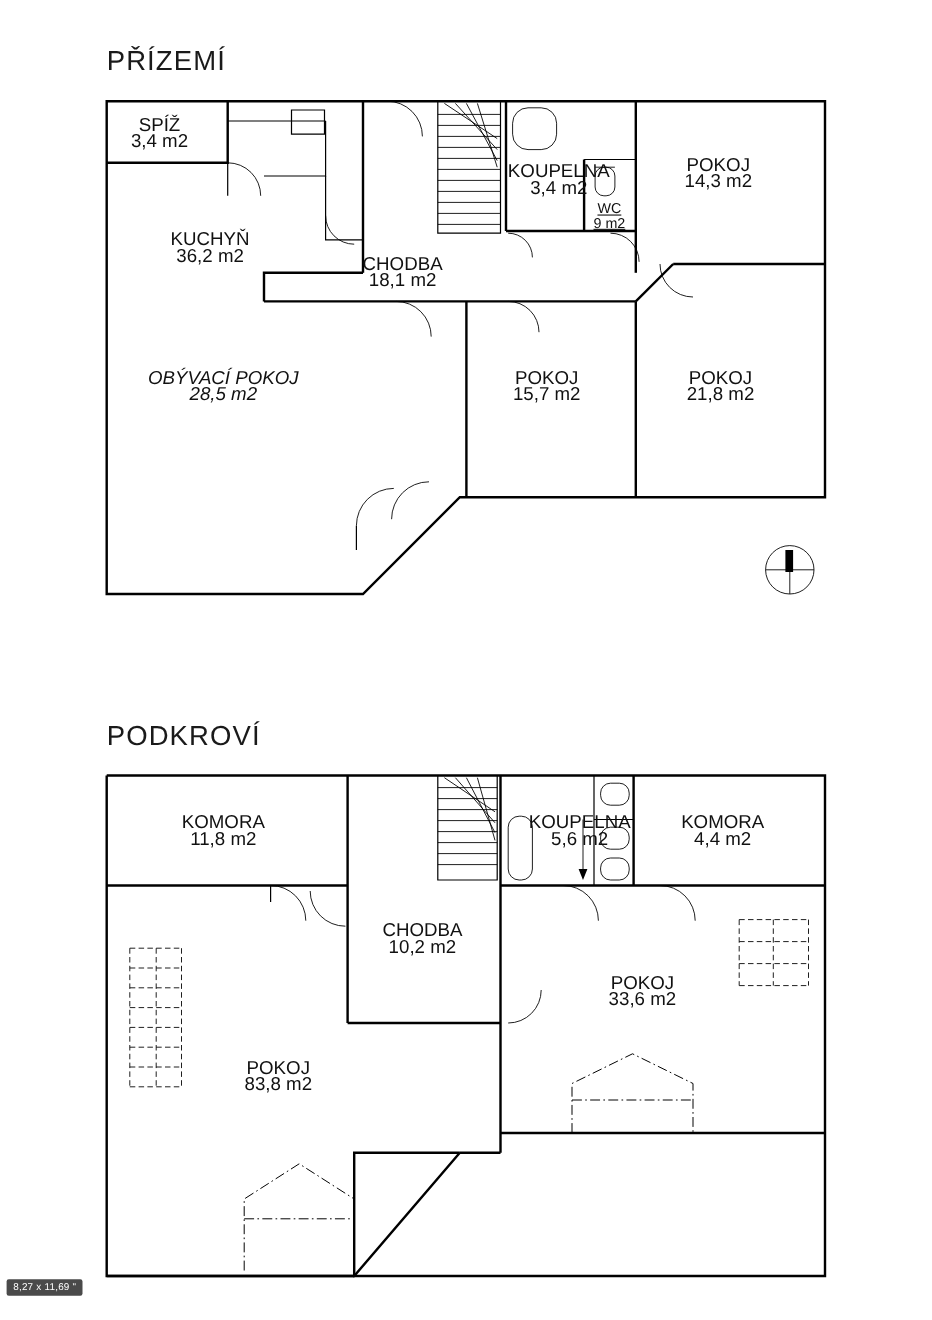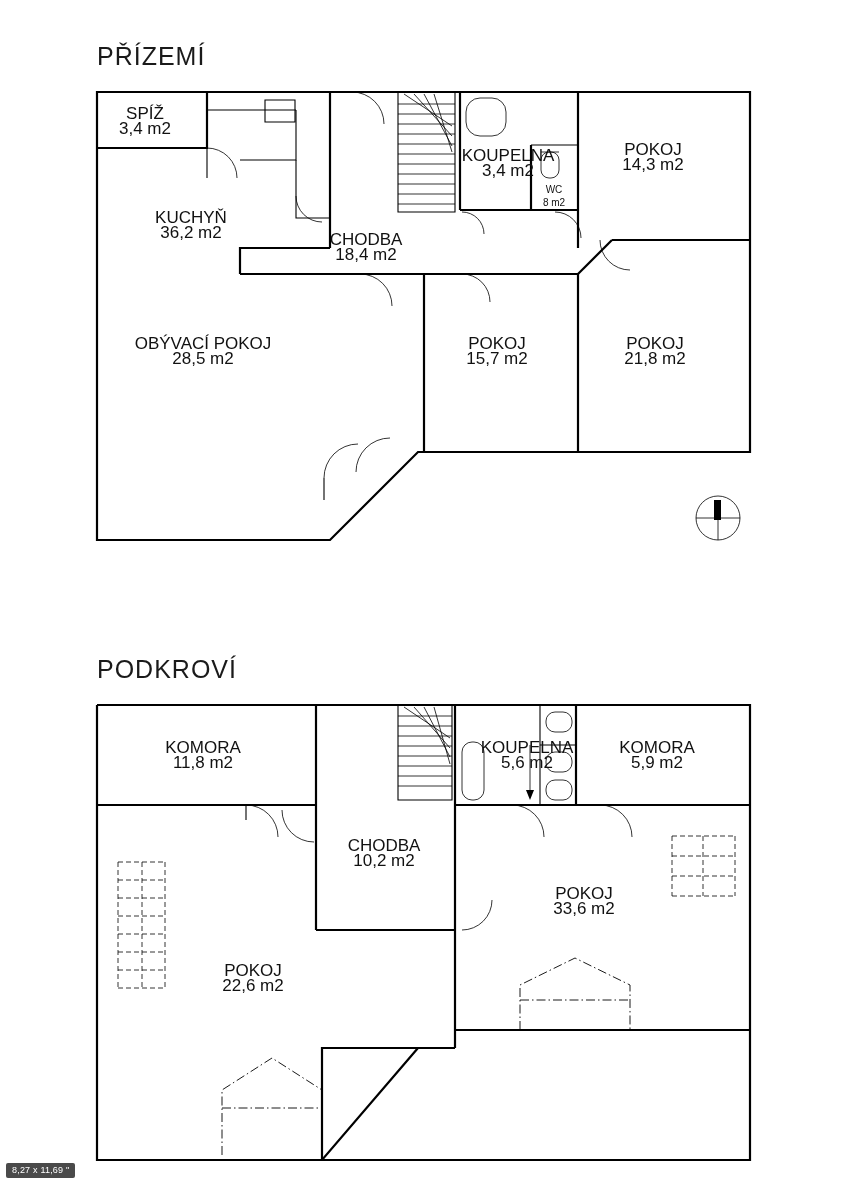--- a/index.html
+++ b/index.html
@@ -76,21 +76,21 @@
     position: absolute;
     text-align: center;
     font-size: 17px;
     line-height: 15px;
     color: #111111;
     white-space: nowrap;
     transform: translateX(-50%);
   }
   .room-label .nm { display: block; }
   .room-label .ar { display: block; }
-  .room-label.small { font-size: 10px; line-height: 13px; }
+  .room-label.small { font-size: 13px; line-height: 13px; text-decoration: underline; }
 
   #scale-badge {
     position: absolute;
     left: 6px;
     bottom: 6px;
     background: #4a4a4a;
     color: #ffffff;
     font-size: 9px;
     padding: 2px 6px 3px 6px;
     border-radius: 2px;
@@ -266,39 +266,39 @@
     <span class="ar">3,4 m2</span>
   </div>
 
   <div class="room-label" style="left:191px; top:210px;">
     <span class="nm">KUCHYŇ</span>
     <span class="ar">36,2 m2</span>
   </div>
 
   <div class="room-label" style="left:366px; top:232px;">
     <span class="nm">CHODBA</span>
-    <span class="ar">18,4 m2</span>
+    <span class="ar">18,1 m2</span>
   </div>
 
   <div class="room-label" style="left:508px; top:148px;">
     <span class="nm">KOUPELNA</span>
     <span class="ar">3,4 m2</span>
   </div>
 
   <div class="room-label small" style="left:554px; top:183px;">
     <span class="nm">WC</span>
-    <span class="ar">8 m2</span>
+    <span class="ar">9 m2</span>
   </div>
 
   <div class="room-label" style="left:653px; top:142px;">
     <span class="nm">POKOJ</span>
     <span class="ar">14,3 m2</span>
   </div>
 
-  <div class="room-label" style="left:203px; top:336px;">
+  <div class="room-label" style="left:203px; top:336px;font-style:italic;">
     <span class="nm">OBÝVACÍ POKOJ</span>
     <span class="ar">28,5 m2</span>
   </div>
 
   <div class="room-label" style="left:497px; top:336px;">
     <span class="nm">POKOJ</span>
     <span class="ar">15,7 m2</span>
   </div>
 
   <div class="room-label" style="left:655px; top:336px;">
@@ -316,28 +316,28 @@
     <span class="ar">10,2 m2</span>
   </div>
 
   <div class="room-label" style="left:527px; top:740px;">
     <span class="nm">KOUPELNA</span>
     <span class="ar">5,6 m2</span>
   </div>
 
   <div class="room-label" style="left:657px; top:740px;">
     <span class="nm">KOMORA</span>
-    <span class="ar">5,9 m2</span>
+    <span class="ar">4,4 m2</span>
   </div>
 
   <div class="room-label" style="left:584px; top:886px;">
     <span class="nm">POKOJ</span>
     <span class="ar">33,6 m2</span>
   </div>
 
   <div class="room-label" style="left:253px; top:963px;">
     <span class="nm">POKOJ</span>
-    <span class="ar">22,6 m2</span>
+    <span class="ar">83,8 m2</span>
   </div>
 
   <div id="scale-badge">8,27 x 11,69 "</div>
 
 </div>
 
 </body></html>

